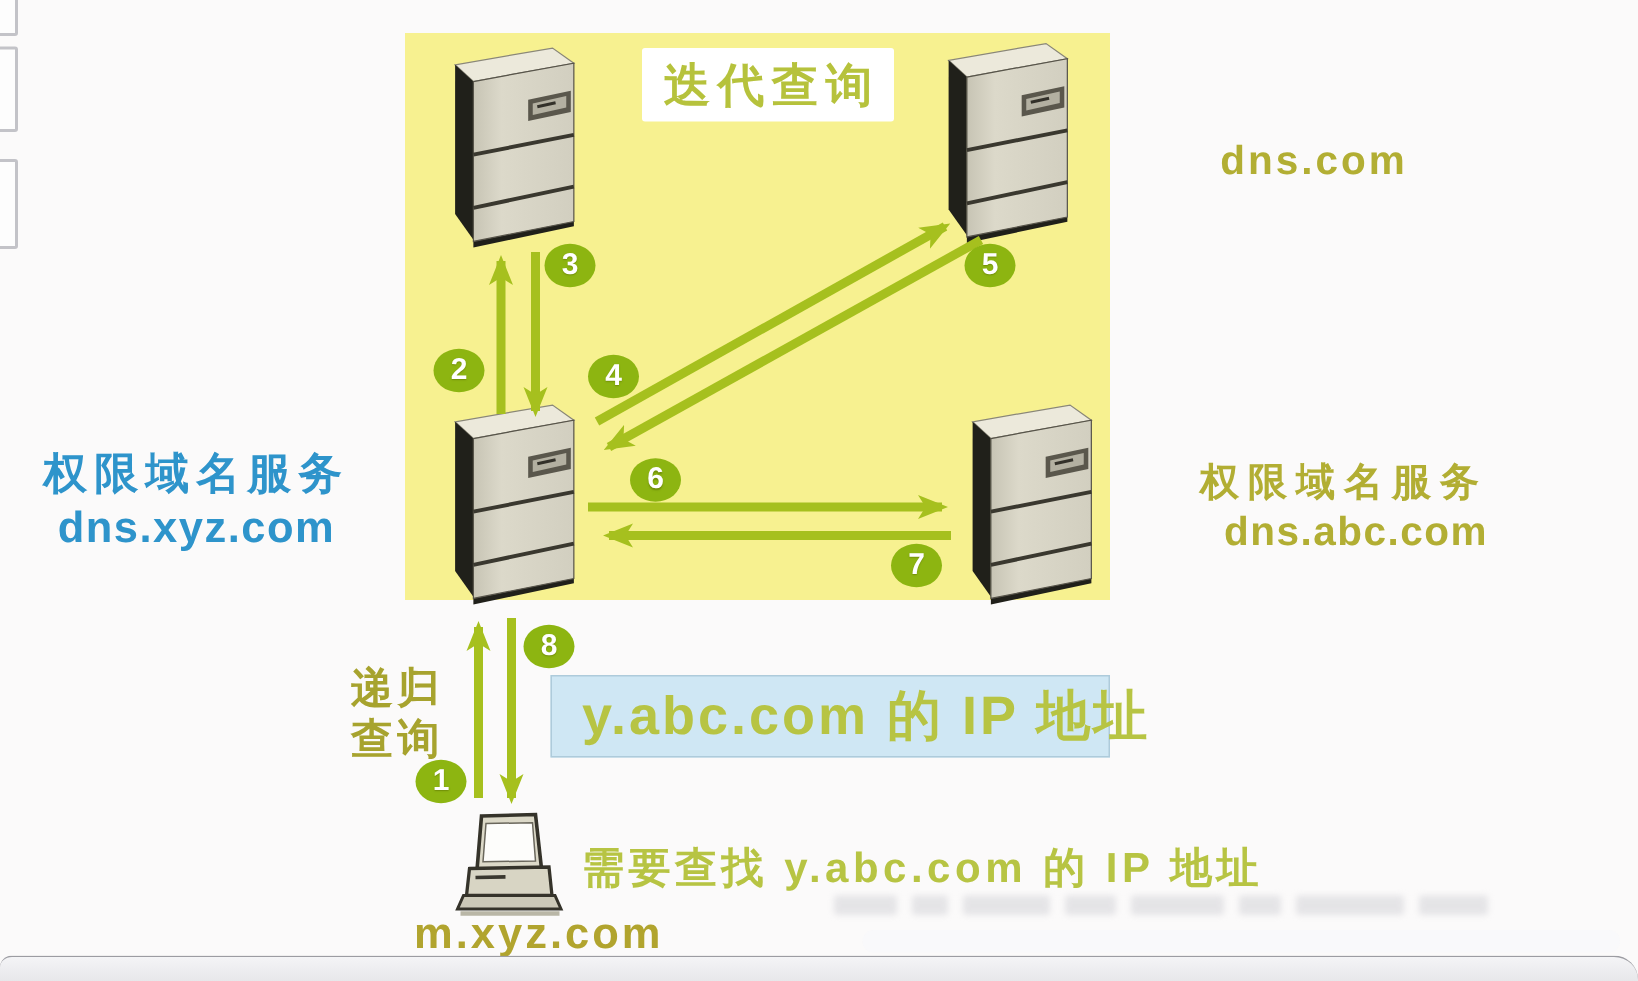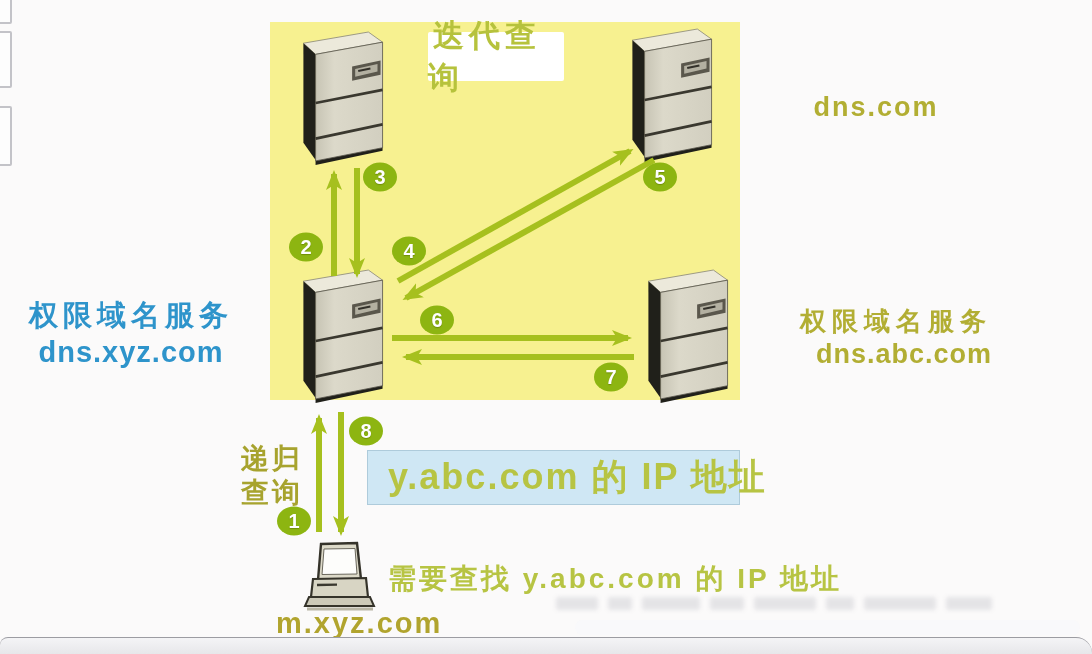--- a/index.html
+++ b/index.html
@@ -10,40 +10,40 @@
     position:relative;
   }
   .stage{position:absolute;left:0;top:0;width:1092px;height:654px;overflow:hidden;}
 
   
   .panel{
     position:absolute;left:270px;top:22px;width:470px;height:378px;
     background:#f7f190;
   }
   .title-box{
-    position:absolute;left:428px;top:32px;width:136px;height:49px;
+    position:absolute;left:428px;top:32px;width:168px;height:49px;
     background:#ffffff;border-radius:2px;
     display:flex;align-items:center;justify-content:center;
     font-size:31px;font-weight:bold;letter-spacing:5px;color:#b6c23c;
     text-indent:5px;
   }
 
   
   .lbl{position:absolute;font-weight:bold;white-space:nowrap;}
   .root-lbl{left:46px;top:50px;font-size:27px;letter-spacing:8px;color:#97a82f;}
   .tld-lbl{left:748px;top:44px;width:256px;text-align:center;color:#b2ae33;}
   .tld-lbl .l1{font-size:27px;letter-spacing:5px;}
   .tld-lbl .l2{font-size:27px;letter-spacing:2px;margin-top:48px;}
   .local-lbl{left:0px;top:296px;width:262px;text-align:center;color:#2e94cb;}
   .local-lbl .l1{font-size:29px;letter-spacing:5px;}
   .local-lbl .l2{font-size:29px;letter-spacing:1px;}
   .auth-lbl{left:752px;top:304px;width:240px;text-align:right;color:#b2ae33;}
   .auth-lbl .l1{font-size:26px;letter-spacing:6px;}
   .auth-lbl .l2{font-size:27px;letter-spacing:1px;}
-  .recursive-lbl{left:234px;top:442px;width:76px;text-align:center;color:#a7a32e;
+  .recursive-lbl{left:234px;top:442px;width:76px;text-align:left;color:#a7a32e;
     font-size:28px;line-height:34px;letter-spacing:3px;}
   .client-lbl{left:276px;top:607px;font-size:29px;letter-spacing:2px;color:#b1a42e;}
   .need-lbl{left:388px;top:560px;font-size:28px;letter-spacing:3px;color:#b7c443;}
 
   
   .answer-box{
     position:absolute;left:367px;top:450px;width:373px;height:55px;
     background:#cfe7f4;border:1px solid #aecbdb;box-sizing:border-box;
     display:flex;align-items:center;
     padding-left:20px;

